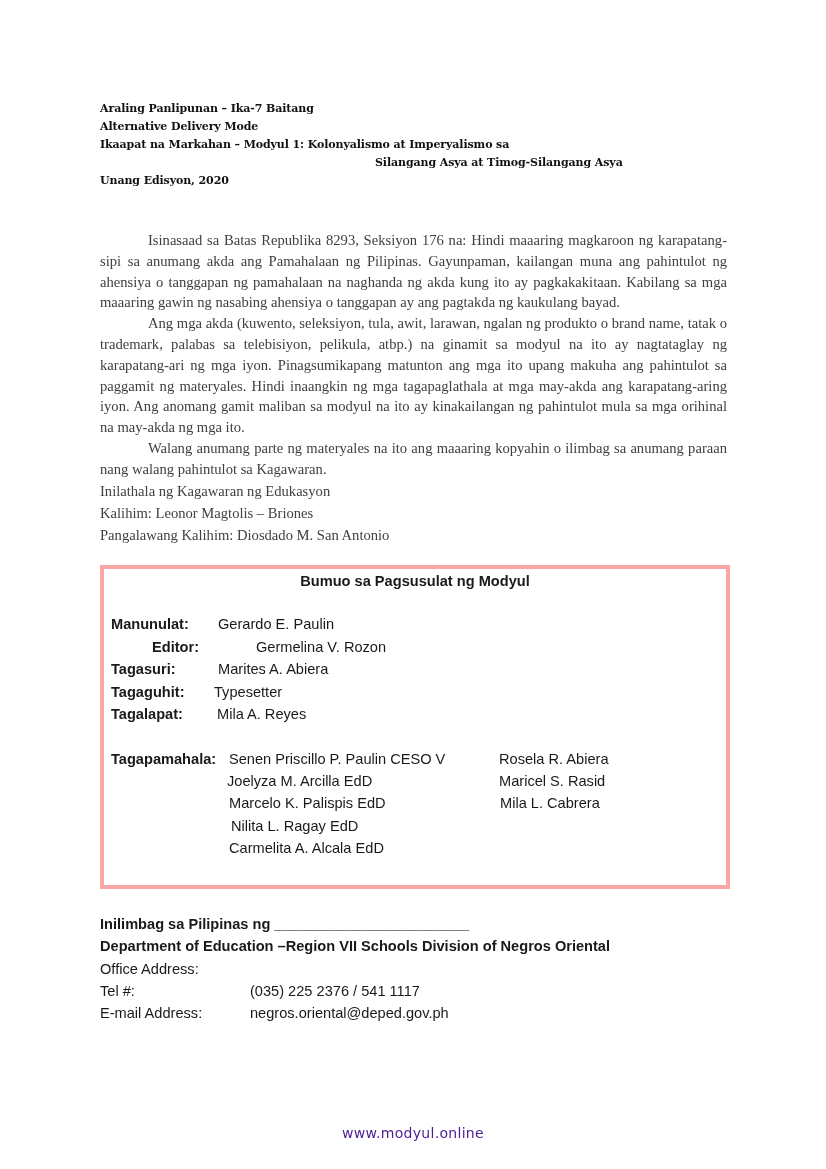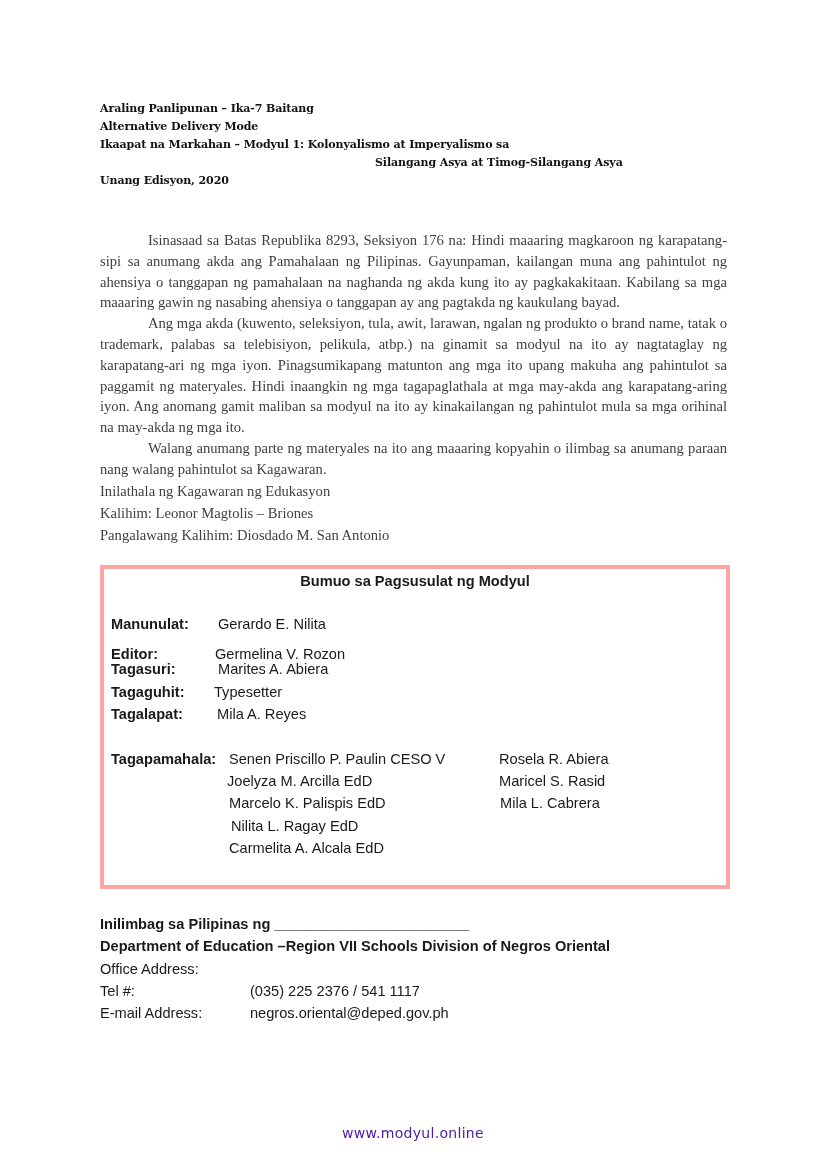--- a/index.html
+++ b/index.html
@@ -59,23 +59,23 @@
   <p class="plain">Inilathala ng Kagawaran ng Edukasyon</p>
   <p class="plain">Kalihim: Leonor Magtolis – Briones</p>
   <p class="plain">Pangalawang Kalihim: Diosdado M. San Antonio</p>
 </div>
 
 <div class="credits-box">
   <div class="credits-title">Bumuo sa Pagsusulat ng Modyul</div>
 
   <div class="role-row" style="top:44px;">
     <span class="role-label">Manunulat:</span>
-    <span class="role-name" style="left:107px;">Gerardo E. Nilita</span>
+    <span class="role-name" style="left:107px;">Gerardo E. Paulin</span>
   </div>
-  <div class="role-row" style="top:74px;">
+  <div class="role-row" style="top:67px;margin-left:41px;">
     <span class="role-label">Editor:</span>
     <span class="role-name" style="left:104px;">Germelina V. Rozon</span>
   </div>
   <div class="role-row" style="top:89px;">
     <span class="role-label">Tagasuri:</span>
     <span class="role-name" style="left:107px;">Marites A. Abiera</span>
   </div>
   <div class="role-row" style="top:112px;">
     <span class="role-label">Tagaguhit:</span>
     <span class="role-name" style="left:103px;">Typesetter</span>

